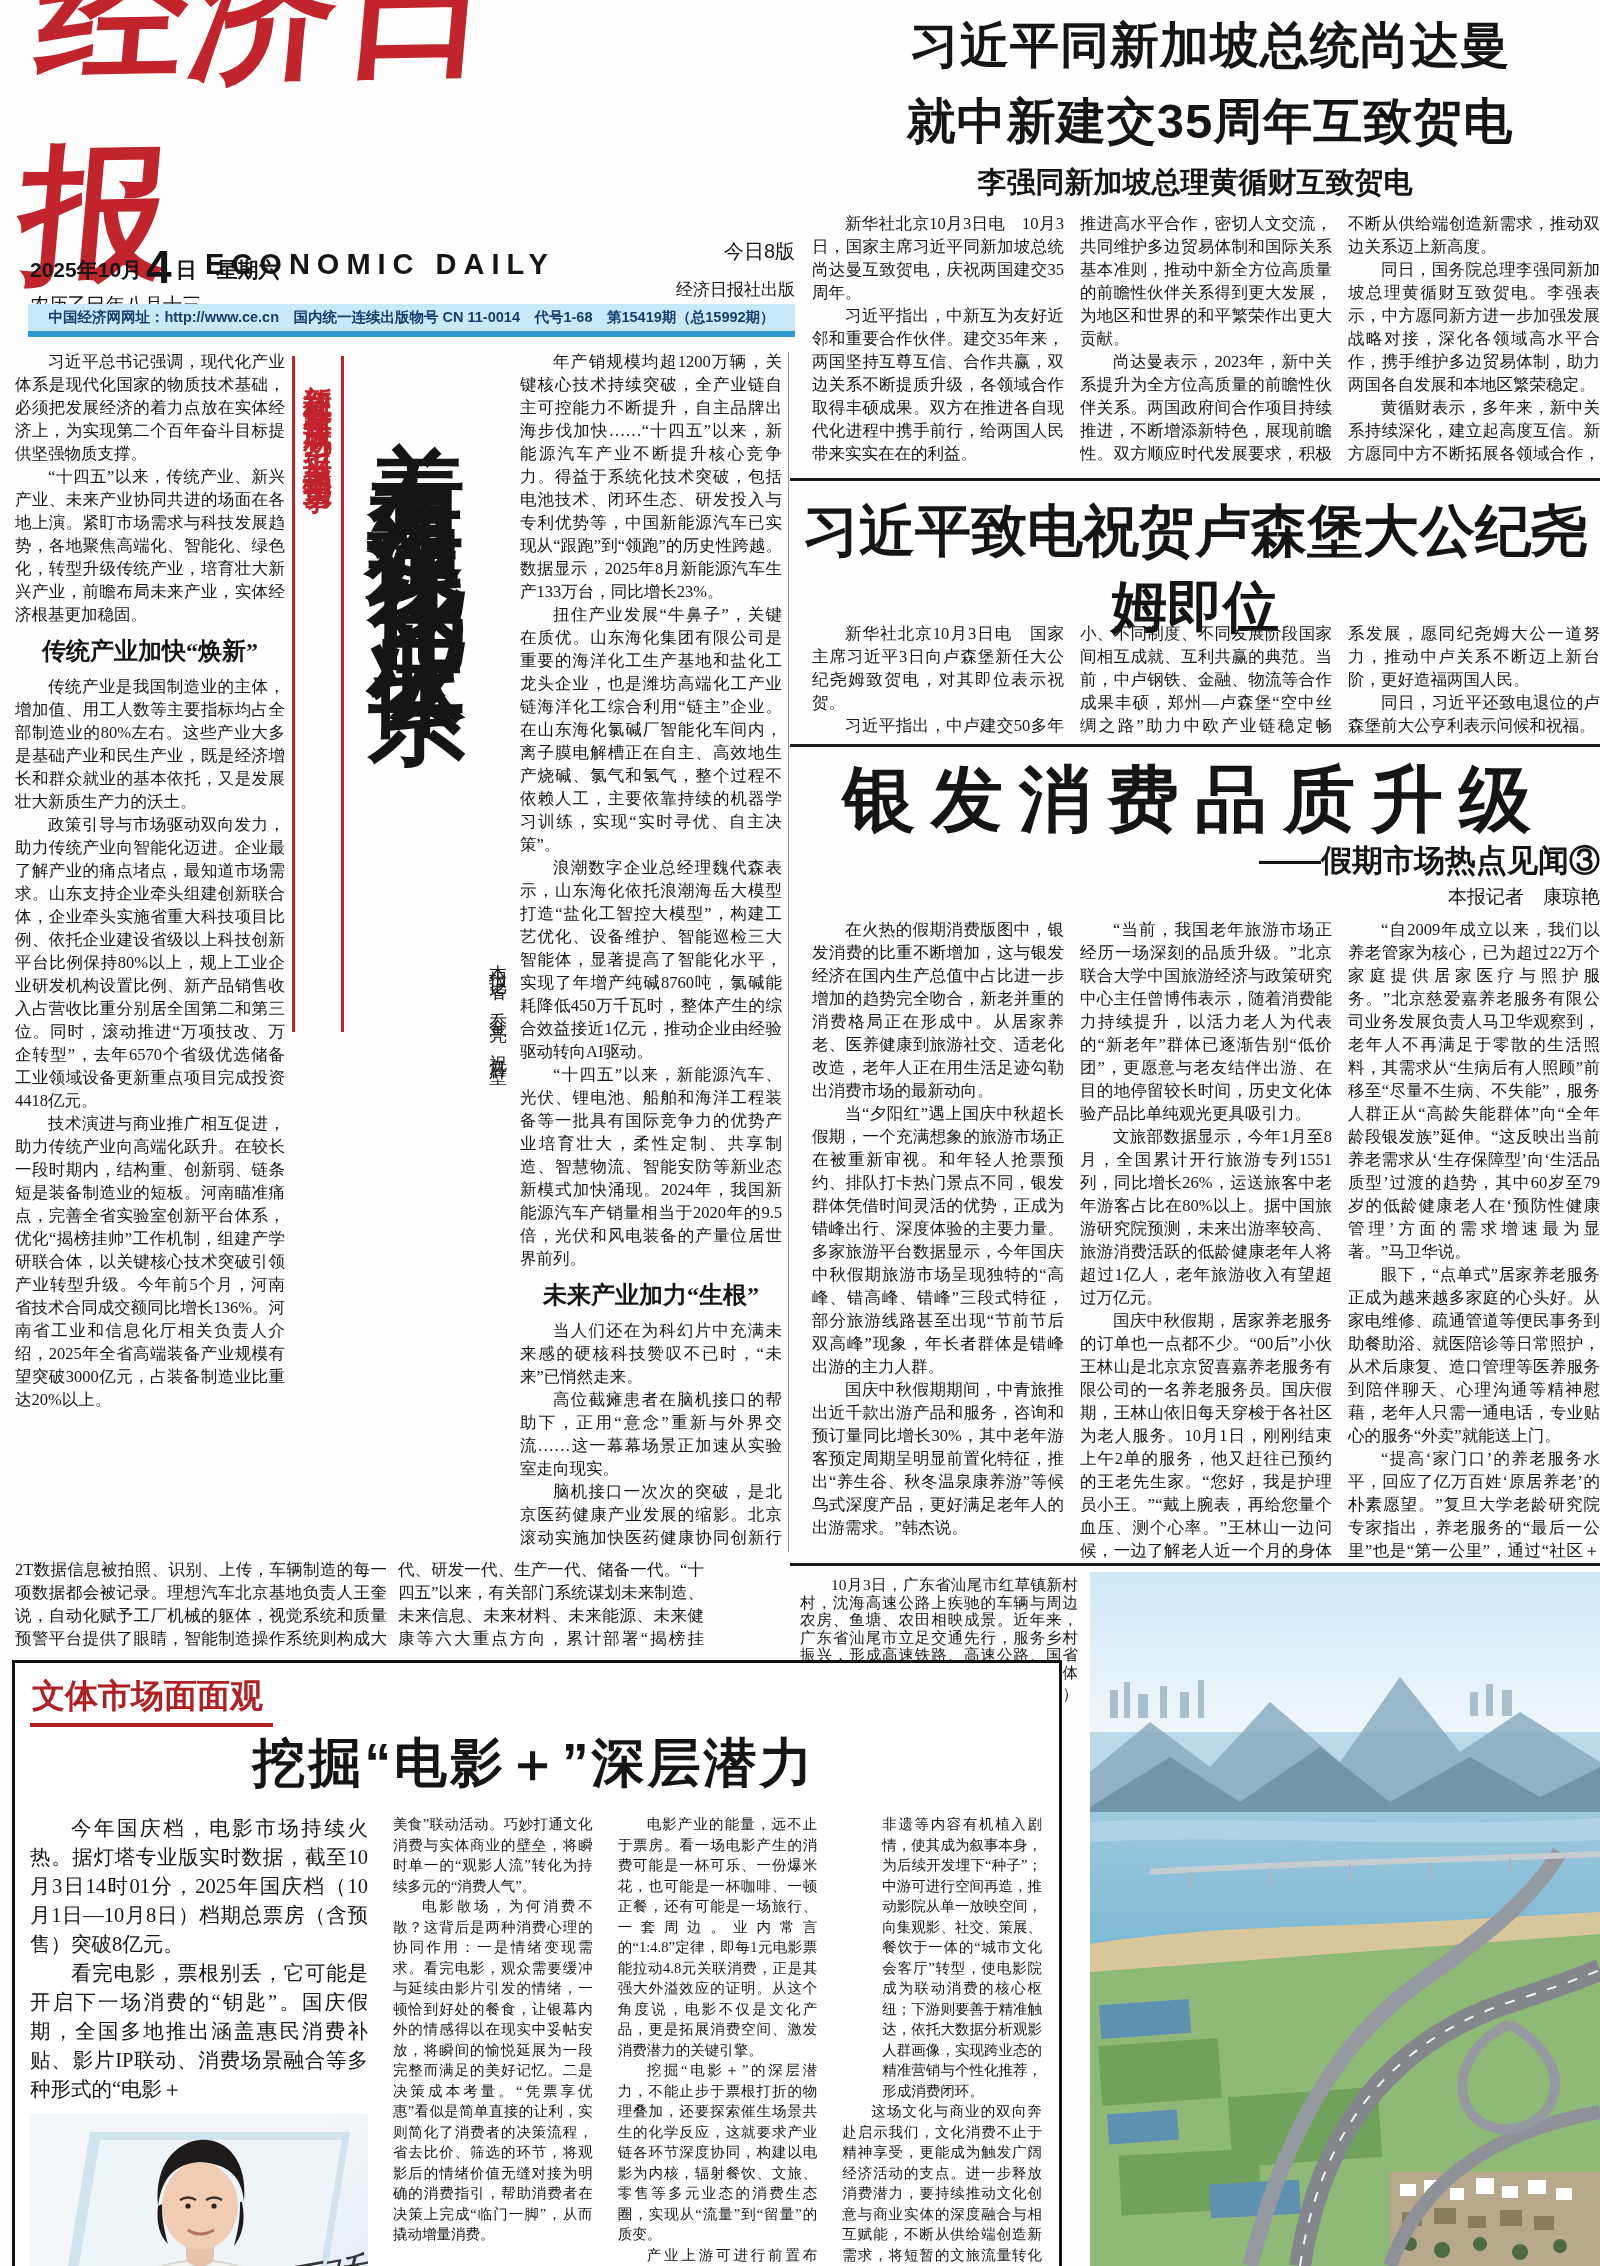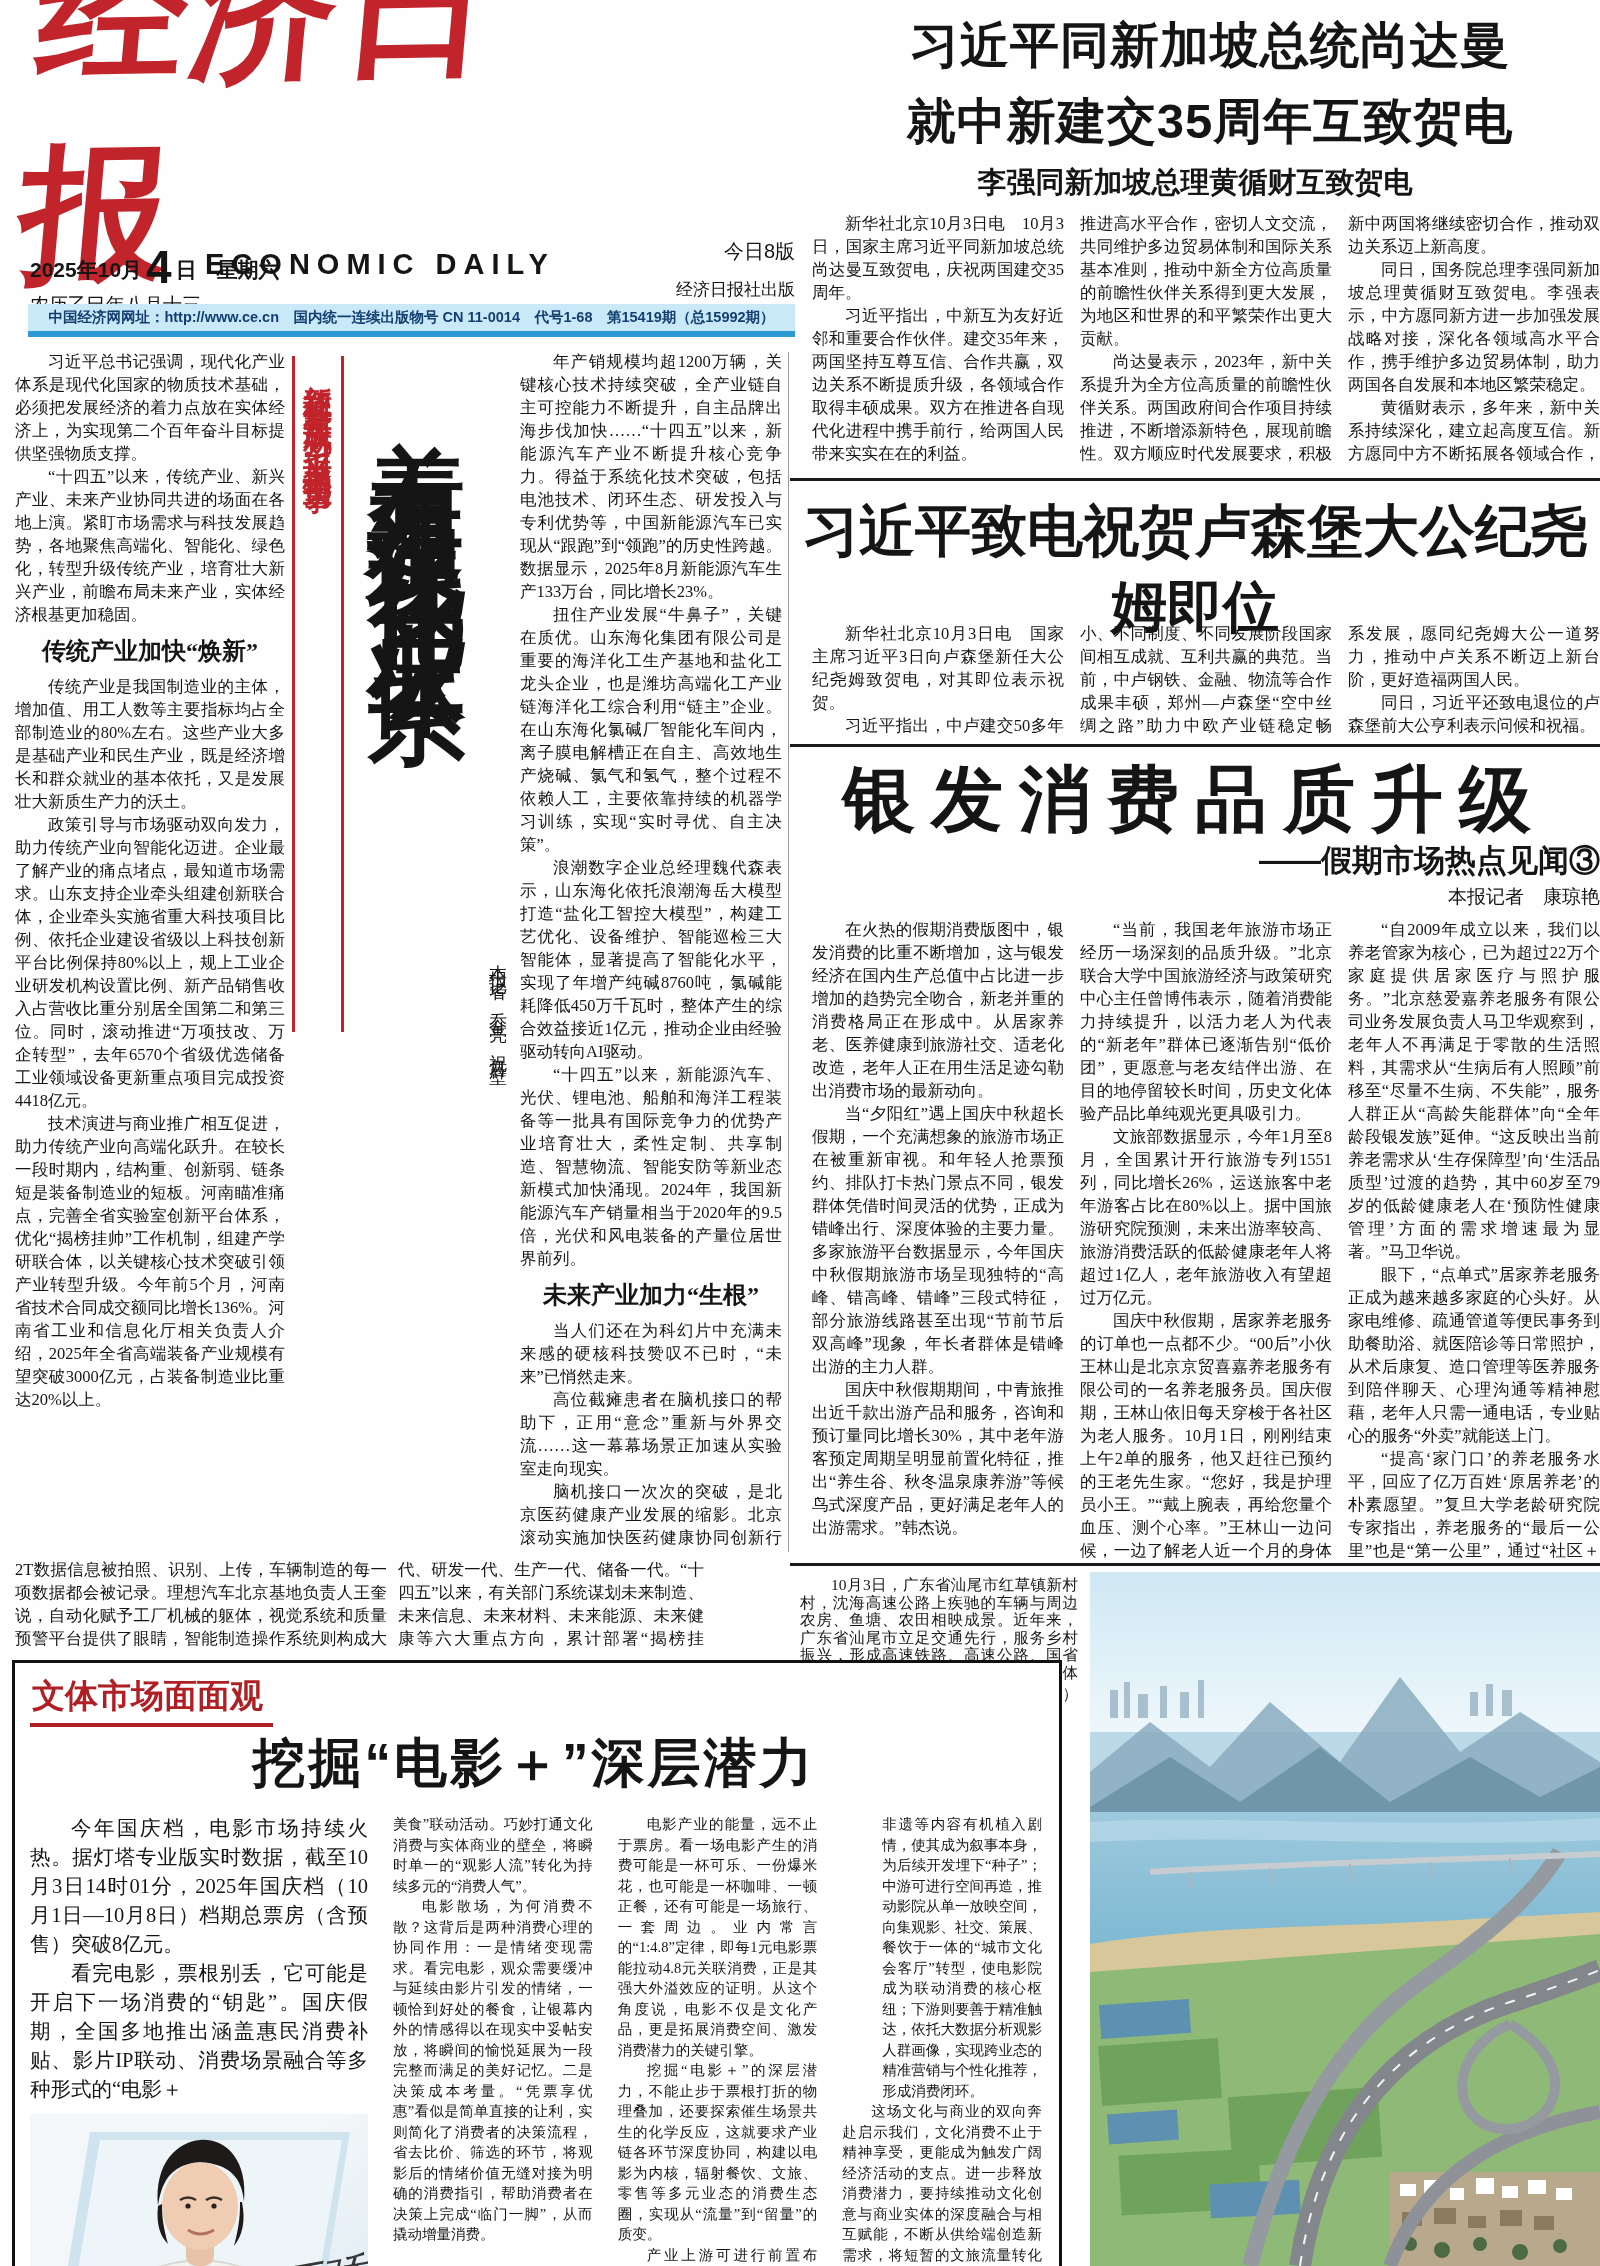--- a/index.html
+++ b/index.html
@@ -104,21 +104,21 @@
   <div class="abs ts-body cols">
     <div class="bodycol">
       <p>新华社北京10月3日电　10月3日，国家主席习近平同新加坡总统尚达曼互致贺电，庆祝两国建交35周年。</p>
         <p>习近平指出，中新互为友好近邻和重要合作伙伴。建交35年来，两国坚持互尊互信、合作共赢，双边关系不断提质升级，各领域合作取得丰硕成果。双方在推进各自现代化进程中携手前行，给两国人民带来实实在在的利益。</p>
     </div>
     <div class="bodycol">
       <p style="text-indent:0;">推进高水平合作，密切人文交流，共同维护多边贸易体制和国际关系基本准则，推动中新全方位高质量的前瞻性伙伴关系得到更大发展，为地区和世界的和平繁荣作出更大贡献。</p>
         <p>尚达曼表示，2023年，新中关系提升为全方位高质量的前瞻性伙伴关系。两国政府间合作项目持续推进，不断增添新特色，展现前瞻性。双方顺应时代发展要求，积极拓展新领域合作，两国民众不断拉紧人文纽带。我坚信，</p>
     </div>
     <div class="bodycol">
-      <p style="text-indent:0;">新中两国将继续密切合作，推动双边关系迈上新高度。</p>
+      <p style="text-indent:0;">不断从供给端创造新需求，推动双边关系迈上新高度。</p>
         <p>同日，国务院总理李强同新加坡总理黄循财互致贺电。李强表示，中方愿同新方进一步加强发展战略对接，深化各领域高水平合作，携手维护多边贸易体制，助力两国各自发展和本地区繁荣稳定。</p>
         <p>黄循财表示，多年来，新中关系持续深化，建立起高度互信。新方愿同中方不断拓展各领域合作，共同维护自由贸易和多边体系。</p>
     </div>
   </div>
 
   <div class="abs hrule" style="left:790px;top:478px;width:810px;height:3px;"></div>
 
   <div class="abs lx-h">习近平致电祝贺卢森堡大公纪尧姆即位</div>
   <div class="abs lx-body cols">
     <div class="bodycol">

